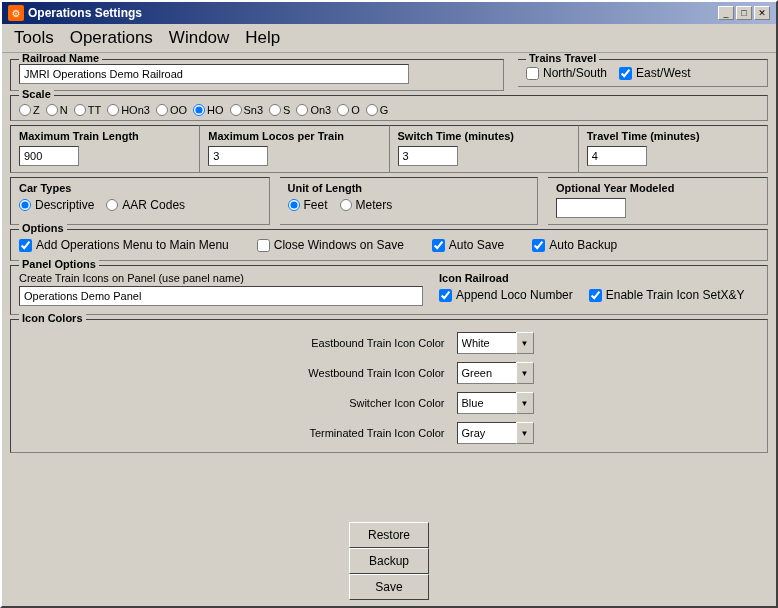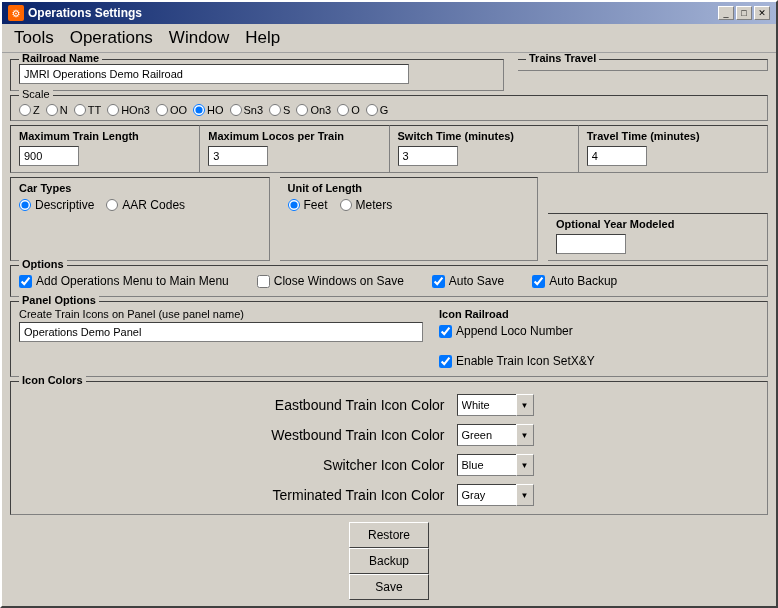--- a/index.html
+++ b/index.html
@@ -136,21 +136,21 @@
       position: relative;
       background: #d4d0c8;
     }
     .scale-title {
       position: absolute;
       top: -8px;
       left: 8px;
       background: #d4d0c8;
       padding: 0 3px;
       font-size: 11px;
-      font-weight: normal;
+      font-weight: bold;
     }
     .scale-row {
       display: flex;
       align-items: center;
       gap: 6px;
       padding-top: 4px;
     }
     .scale-option {
       display: flex;
       align-items: center;
@@ -199,21 +199,20 @@
       border-left: none;
     }
     .optional-box {
       width: 220px;
       border: 1px solid #808080;
       border-top-color: #404040;
       border-left-color: #404040;
       padding: 4px 8px 6px 8px;
       position: relative;
       border-left: none;
-      margin-top: 36px;
     }
     .options-box {
       border: 1px solid #808080;
       border-top-color: #404040;
       border-left-color: #404040;
       padding: 4px 8px 8px 8px;
       position: relative;
     }
     .options-title {
       position: absolute;
@@ -296,21 +295,21 @@
     .color-row {
       display: flex;
       align-items: center;
       justify-content: center;
       gap: 12px;
       margin-top: 4px;
     }
     .color-label {
       width: 200px;
       text-align: right;
-      font-size: 14px;
+      font-size: 11px;
     }
     .color-select-group {
       display: flex;
       align-items: center;
     }
     .color-select {
       height: 22px;
       border: 1px solid #808080;
       border-top-color: #404040;
       border-left-color: #404040;
@@ -403,20 +402,30 @@
 
   <div class="content">
 
     <div class="railroad-trains-row">
       <div class="railroad-box">
         <div class="group-box-title">Railroad Name</div>
         <input type="text" class="input-text railroad-name-input" value="JMRI Operations Demo Railroad" style="">
       </div>
       <div class="trains-box">
         <div class="group-box-title">Trains Travel</div>
+        <div style="display:flex; align-items:center; gap:12px; padding-top:2px;">
+          <div class="checkbox-row">
+            <input type="checkbox" style="">
+            <label>North/South</label>
+          </div>
+          <div class="checkbox-row">
+            <input type="checkbox" checked="" style="">
+            <label>East/West</label>
+          </div>
+        </div>
       </div>
     </div>
 
     <div class="scale-section">
       <div class="scale-title">Scale</div>
       <div class="scale-row">
         <div class="scale-option">
           <input type="radio" name="scale" style="">
           <span>Z</span>
         </div>
@@ -539,21 +548,21 @@
 
     <div class="panel-options-section">
       <div class="panel-options-title">Panel Options</div>
       <div class="panel-row">
         <div class="panel-left">
           <div class="panel-input-label">Create Train Icons on Panel (use panel name)</div>
           <input type="text" class="panel-input" value="Operations Demo Panel" style="">
         </div>
         <div class="panel-right">
           <div class="icon-options-label">Icon Railroad</div>
-          <div style="display:flex; align-items:flex-start; gap:16px;flex-direction:column;">
+          <div style="display:flex; align-items:flex-end; gap:16px;">
             <div class="checkbox-row">
               <input type="checkbox" checked="" style="">
               <label>Append Loco Number</label>
             </div>
             <div class="checkbox-row">
               <input type="checkbox" checked="" style="">
               <label>Enable Train Icon SetX&amp;Y</label>
             </div>
           </div>
         </div>

